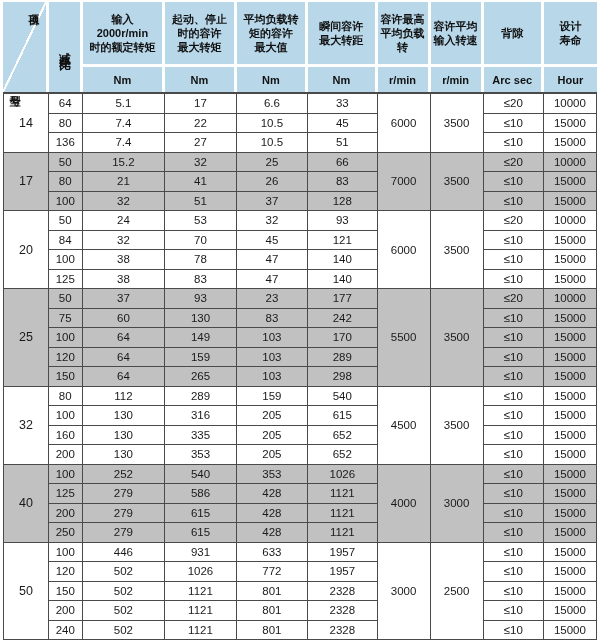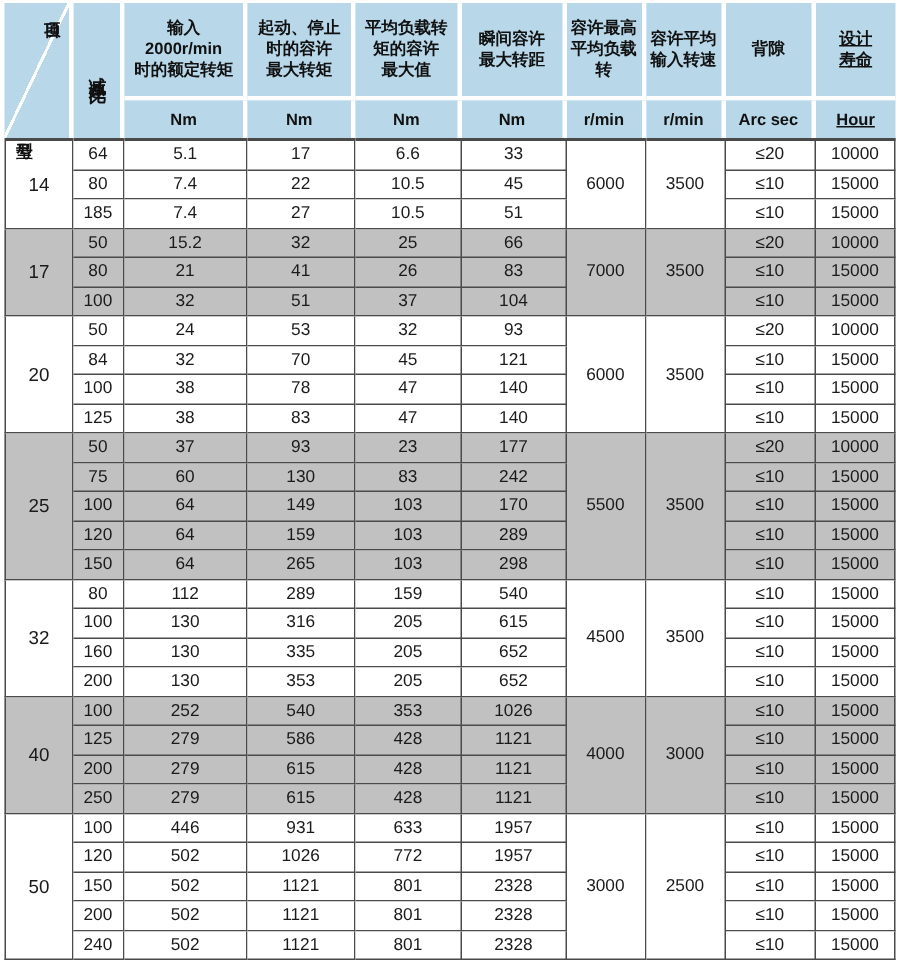--- a/index.html
+++ b/index.html
@@ -26,21 +26,21 @@
     color: #111;
     font-weight: bold;
     padding: 0;
     vertical-align: middle;
     text-align: center;
     border-right: 3px solid #fff;
   }
   thead tr.labels th { height: 62px; font-size: 11px; line-height: 1.3; }
   thead tr.units  th { height: 25px; font-size: 11px; }
   thead tr.labels th.split { border-bottom: 3px solid #fff; }
-  thead th:last-child { border-right: none; text-decoration: underline; }
+  thead th:last-child { border-right: none; }
   thead th .multiline { white-space: pre-line; display: block; }
   
   th.corner {
     position: relative;
     background-color: var(--header-bg, #b8d8ea);
     background-image: linear-gradient(to bottom right,
       transparent calc(50% - 1px), #fff calc(50% - 1px),
       #fff calc(50% + 1px), transparent calc(50% + 1px));
   }
   th.corner .tr-label {
@@ -163,21 +163,21 @@
         <tr>
           <td>80</td>
           <td>7.4</td>
           <td>22</td>
           <td>10.5</td>
           <td>45</td>
           <td>≤10</td>
           <td>15000</td>
         </tr>
         <tr>
-          <td>185</td>
+          <td>136</td>
           <td>7.4</td>
           <td>27</td>
           <td>10.5</td>
           <td>51</td>
           <td>≤10</td>
           <td>15000</td>
         </tr>
         <tr class="shade">
           <td rowspan="3" class="model">17</td>
           <td>50</td>
@@ -197,21 +197,21 @@
           <td>26</td>
           <td>83</td>
           <td>≤10</td>
           <td>15000</td>
         </tr>
         <tr class="shade">
           <td>100</td>
           <td>32</td>
           <td>51</td>
           <td>37</td>
-          <td>104</td>
+          <td>128</td>
           <td>≤10</td>
           <td>15000</td>
         </tr>
         <tr>
           <td rowspan="4" class="model">20</td>
           <td>50</td>
           <td>24</td>
           <td>53</td>
           <td>32</td>
           <td>93</td>

